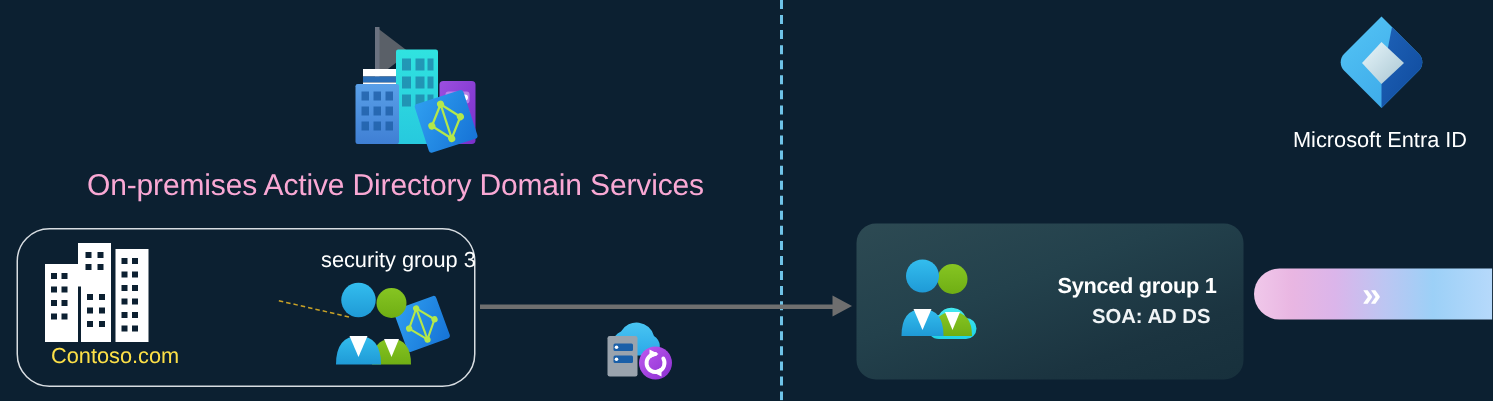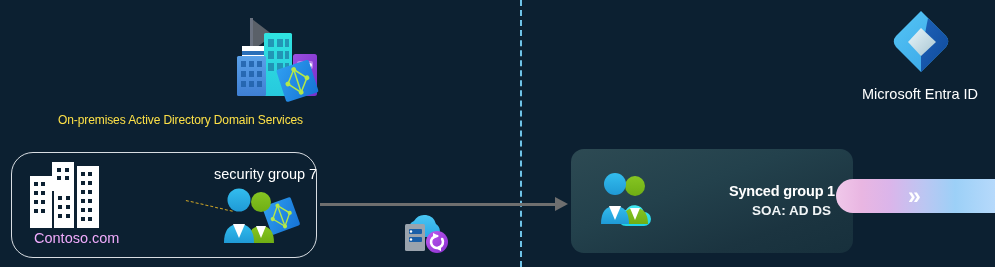--- a/index.html
+++ b/index.html
@@ -28,23 +28,23 @@
     width: 0px;
     height: 267px;
     border-left: 2px dashed #6fc3e8;
   }
 
   
   #onprem-label {
     left: 58px;
     top: 113px;
     width: 350px;
-    font-size: 12px;
+    font-size: 20px;
     letter-spacing: -0.1px;
-    color: #fde047;
+    color: #f9a8d4;
     white-space: nowrap;
   }
 
   
   #entra-label {
     left: 845px;
     top: 86px;
     width: 150px;
     text-align: center;
     font-size: 14.5px;
@@ -59,21 +59,21 @@
     width: 306px;
     height: 106px;
     border: 1.6px solid #d8dde2;
     border-radius: 22px;
     box-sizing: border-box;
   }
   #contoso-label {
     left: 34px;
     top: 230px;
     font-size: 14.5px;
-    color: #f0abfc;
+    color: #fde047;
     white-space: nowrap;
   }
   #securitygroup-label {
     left: 214px;
     top: 166px;
     font-size: 14.5px;
     color: #ffffff;
     white-space: nowrap;
   }
 
@@ -106,21 +106,20 @@
   }
 
   
   #synced-group-card {
     left: 571px;
     top: 149px;
     width: 258px;
     height: 104px;
     border-radius: 13px;
     background: linear-gradient(160deg, #2d4a53 0%, #23414c 40%, #1b3440 75%, #17303c 100%);
-    padding-left: 24px;
   }
   #synced-group-title {
     position: absolute;
     right: 18px;
     top: 34px;
     font-size: 14.5px;
     font-weight: bold;
     color: #ffffff;
     white-space: nowrap;
     letter-spacing: -0.2px;
@@ -317,21 +316,21 @@
           <rect x="58" y="55" width="4" height="4"></rect>
       </g>
     </svg>
   </div>
 
   <div class="abs nosel" id="contoso-label">Contoso.com</div>
 
 
   <div class="abs" id="app-group-connector"></div>
 
-  <div class="abs nosel" id="securitygroup-label">security group 7</div>
+  <div class="abs nosel" id="securitygroup-label">security group 3</div>
 
   <div class="abs" id="security-group-icon">
     <svg viewBox="0 0 70 56" width="70" height="56">
       <defs>
         <linearGradient id="adBadge2" x1="0" y1="0" x2="1" y2="1">
           <stop offset="0" stop-color="#2f9ef0"></stop>
             <stop offset="1" stop-color="#1673d6"></stop>
         </linearGradient>
         <linearGradient id="blueP" x1="0" y1="0" x2="0" y2="1">
           <stop offset="0" stop-color="#33bdee"></stop>

